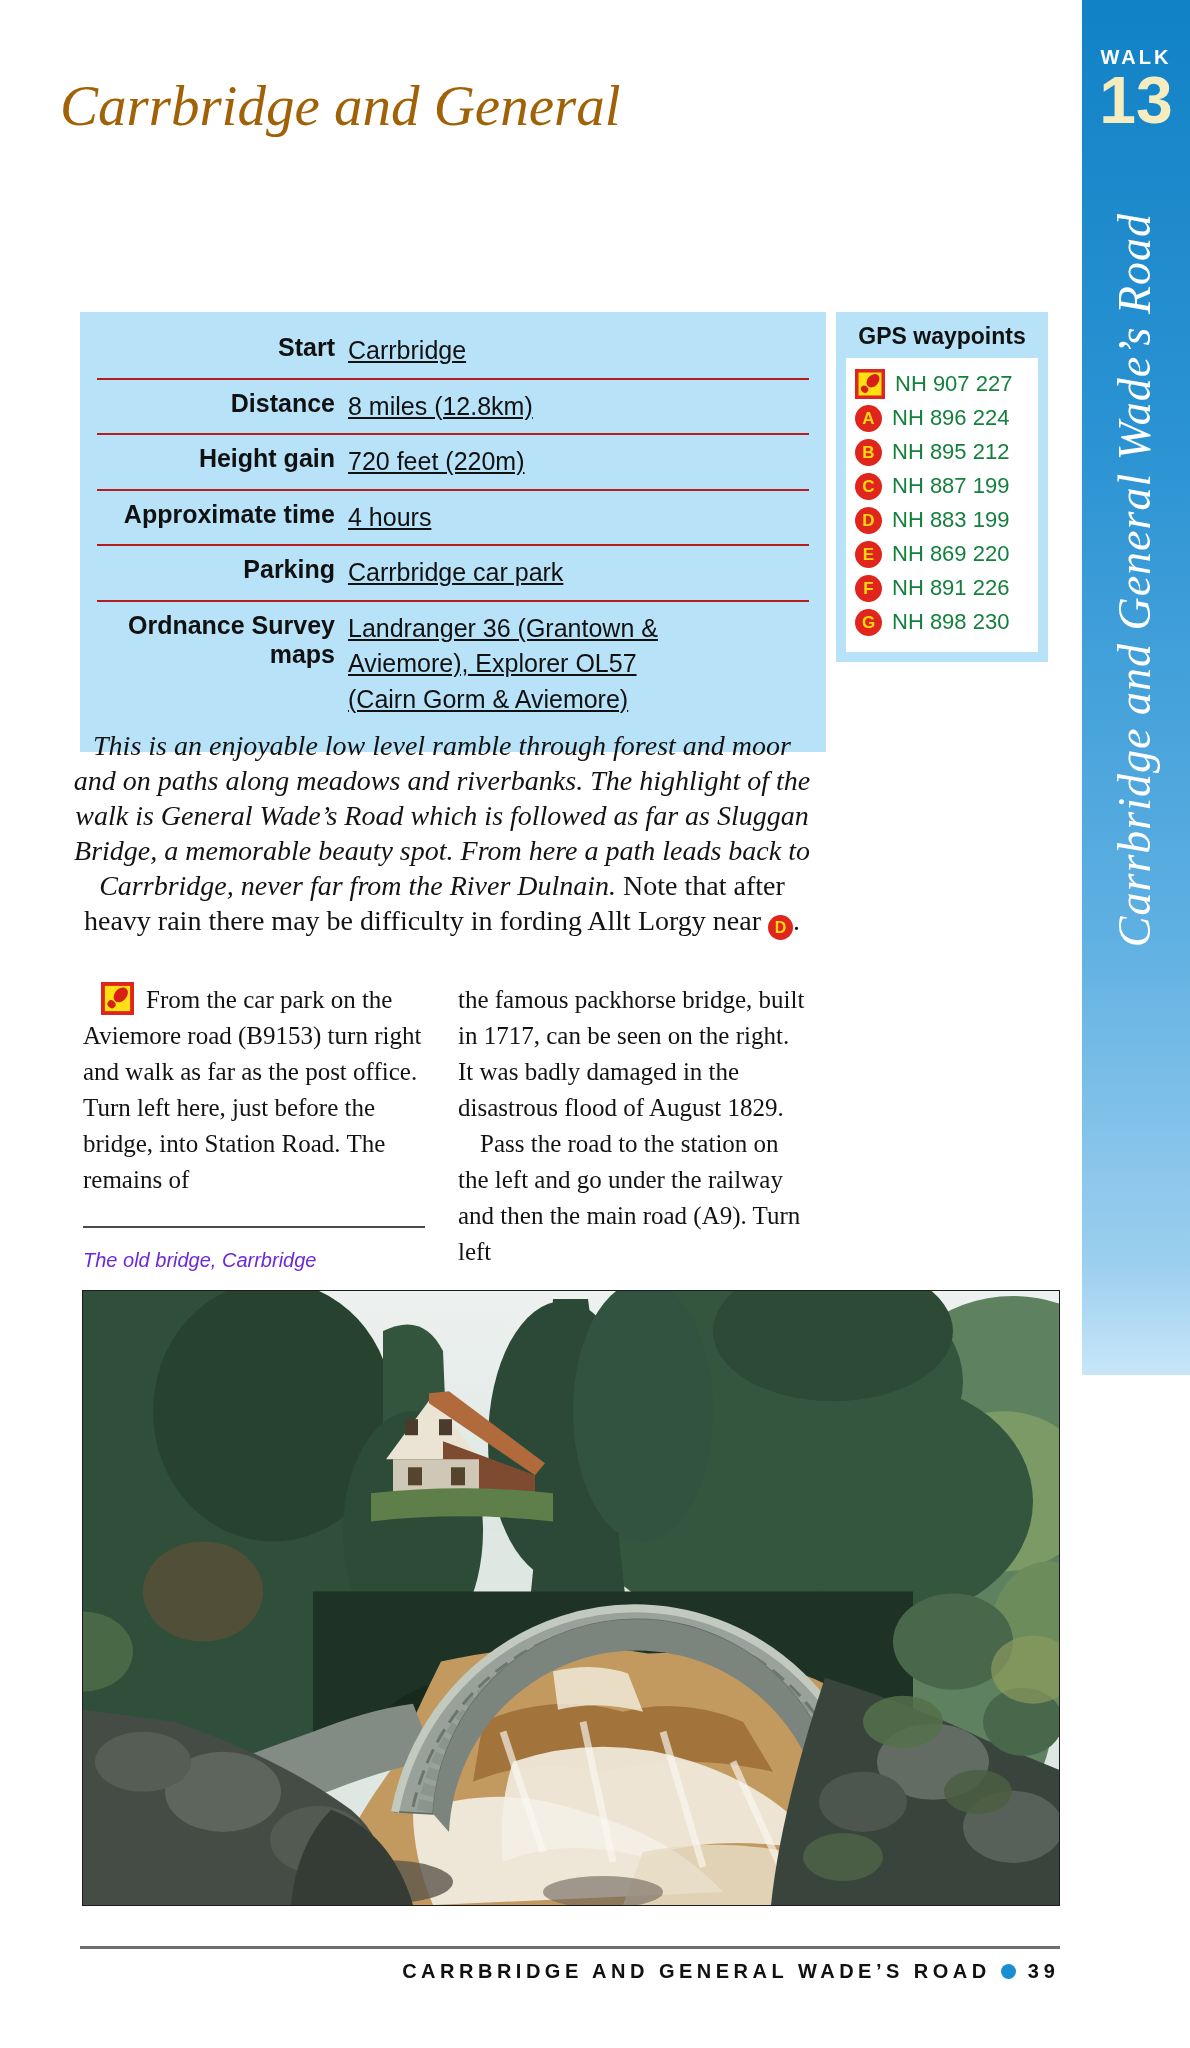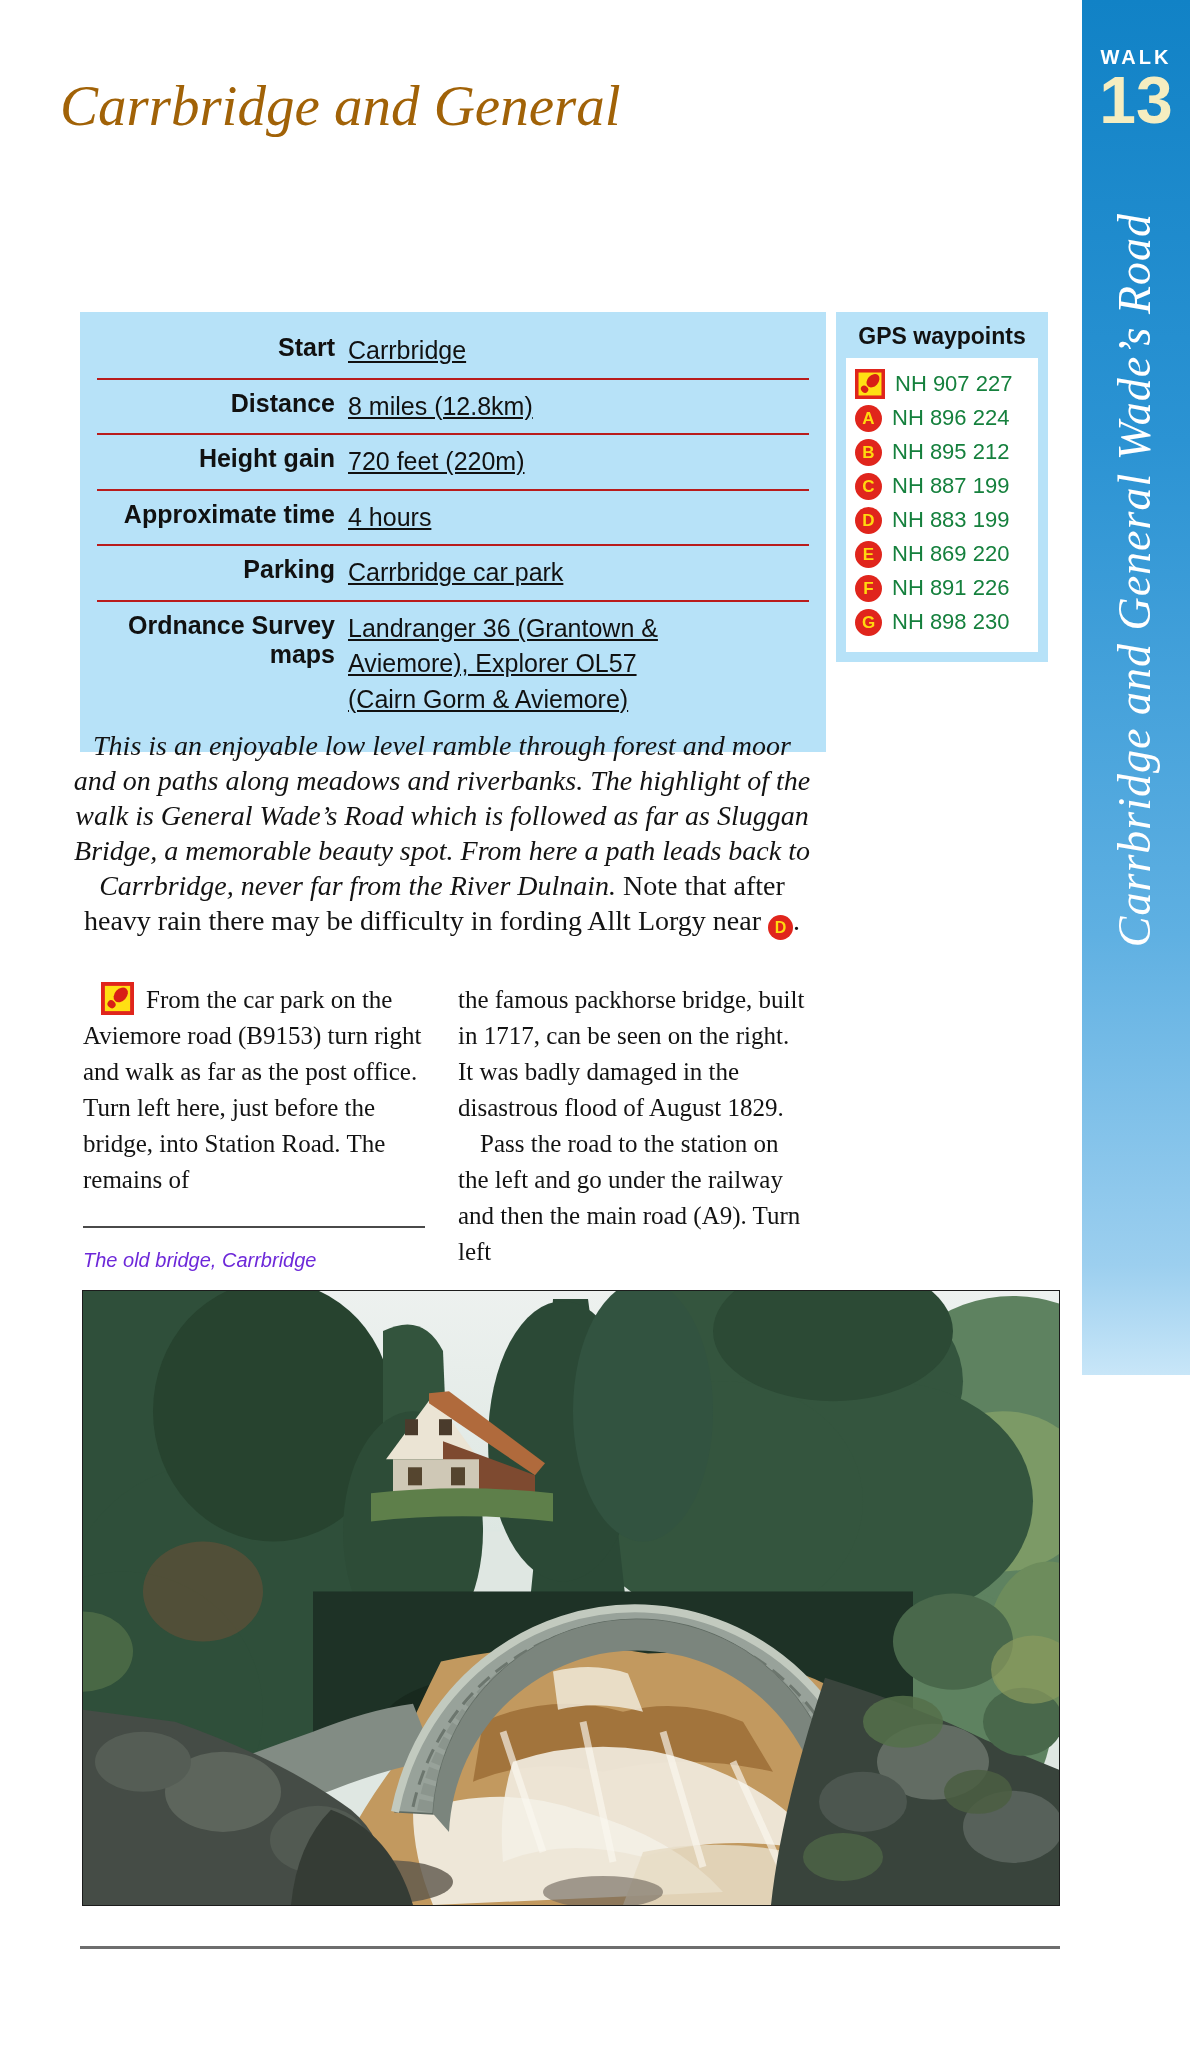--- a/index.html
+++ b/index.html
@@ -284,14 +284,15 @@
         <ellipse cx="895" cy="500" rx="34" ry="22" fill="#4b5e42" opacity=".85"></ellipse>
         <ellipse cx="760" cy="565" rx="40" ry="24" fill="#55704a" opacity=".6"></ellipse>
         <ellipse cx="940" cy="430" rx="40" ry="34" fill="#49684b"></ellipse>
         <ellipse cx="870" cy="350" rx="60" ry="48" fill="#49684b"></ellipse>
         <ellipse cx="950" cy="378" rx="42" ry="34" fill="#8a9a5e" opacity=".7"></ellipse>
       </g>
     </svg>
   </div>
 
   <div class="footer-rule"></div>
+  <div class="footer"><span>CARRBRIDGE AND GENERAL WADE’S ROAD</span><span class="dot"></span><span class="pagenum">39</span></div>
 
 </div>
 
 </body></html>

